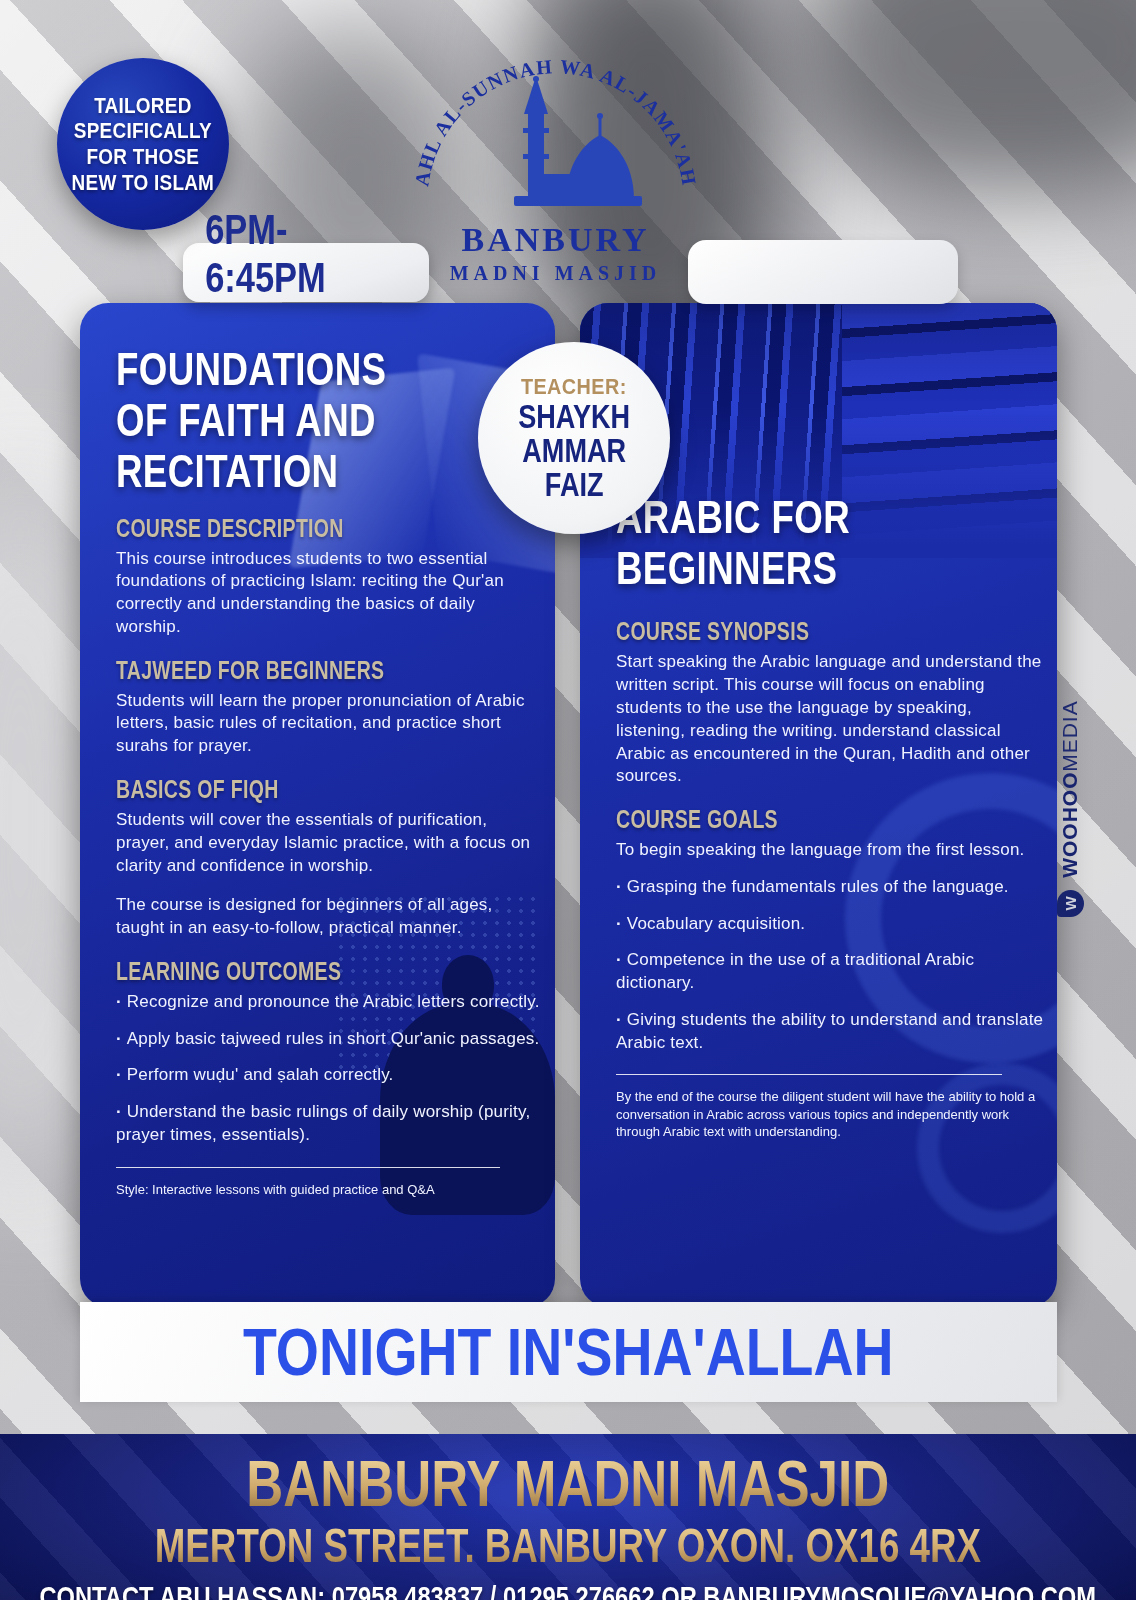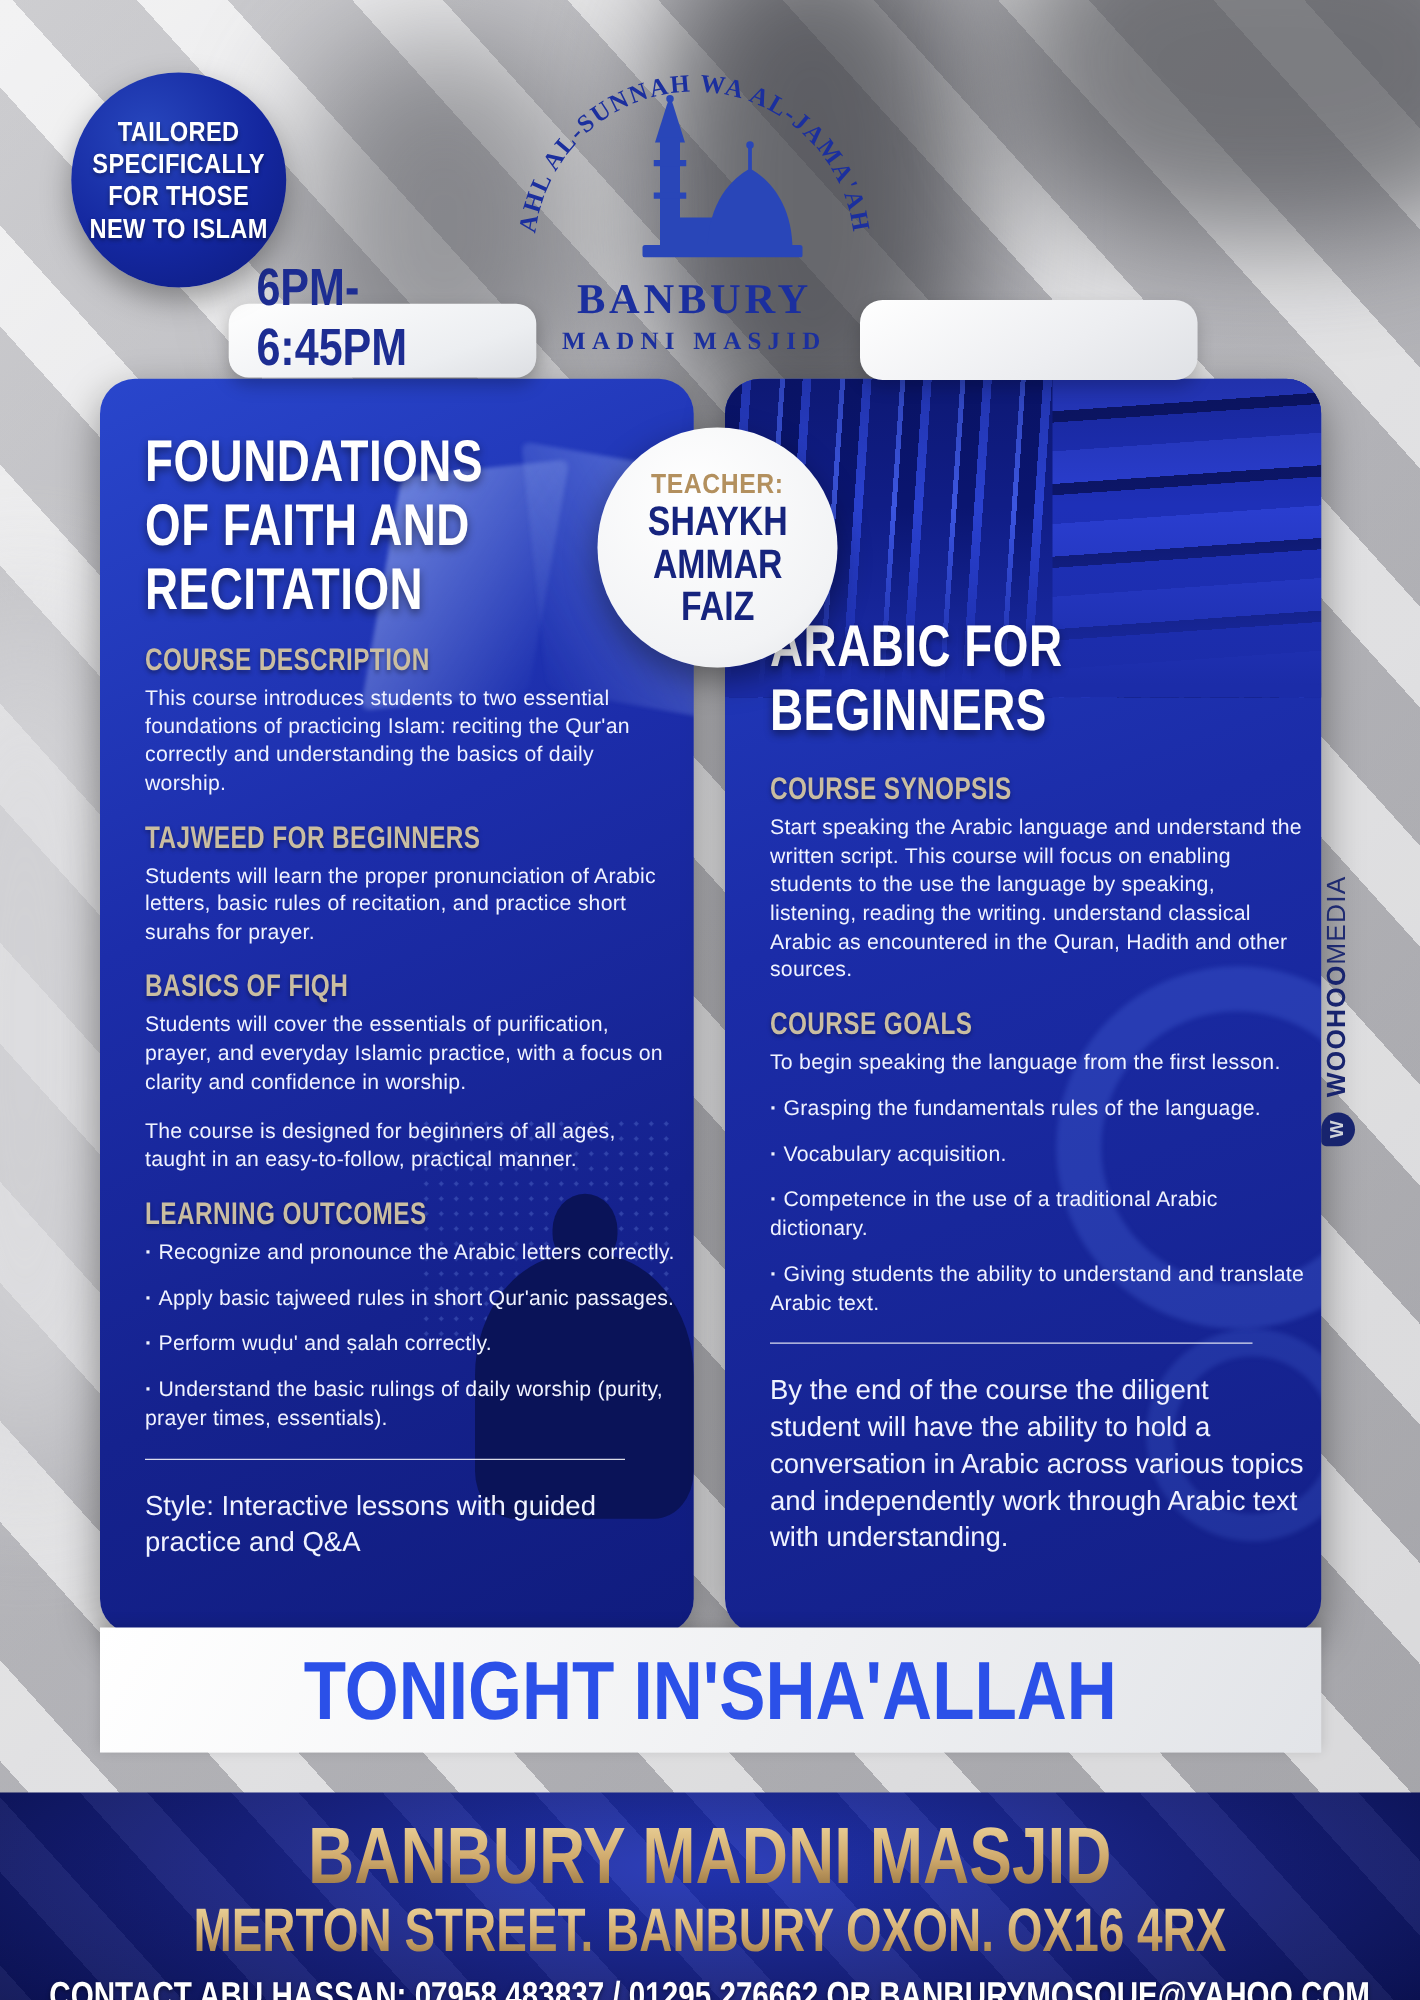--- a/index.html
+++ b/index.html
@@ -75,21 +75,21 @@
   .big-title{font-weight:bold;color:#fff;font-size:47px;line-height:1.09;text-shadow:0 3px 8px rgba(0,0,0,.45);}
   .big-title .tl{display:inline-block;transform:scaleX(.78);transform-origin:left center;white-space:nowrap;letter-spacing:.5px;}
   .sec-h{margin-top:17px;}
   .sec-h span{display:inline-block;font-weight:bold;color:#c9bda1;font-size:25px;letter-spacing:.4px;
     transform:scaleX(.78);transform-origin:left center;white-space:nowrap;text-shadow:0 2px 4px rgba(0,0,0,.35);}
   .body-t{margin:5px 0 0 0;font-size:17px;line-height:1.34;letter-spacing:.2px;color:#f0f3ff;}
   .bullet{position:relative;margin-top:14px;font-size:17px;line-height:1.34;letter-spacing:.2px;color:#f0f3ff;}
   .bullet::before{content:"· ";font-weight:bold;}
   .bullet.first{margin-top:5px;}
   .divider{margin-top:20px;border-top:1.5px solid rgba(255,255,255,.85);width:90%;}
-  .note{font-size:22px;line-height:1.34;color:#f0f3ff;}
+  .note{font-size:13px;line-height:1.34;color:#f0f3ff;}
 
   
   .teacher{position:absolute;left:478px;top:342px;width:192px;height:192px;border-radius:50%;z-index:7;
     background:radial-gradient(circle at 40% 30%,#ffffff 0%,#f2f3f5 70%,#e2e4e8 100%);
     box-shadow:0 10px 26px rgba(0,0,0,.4);display:flex;flex-direction:column;align-items:center;justify-content:center;text-align:center;}
   .teacher .t-label{font-weight:bold;color:#b3905e;font-size:22px;transform:scaleX(.9);letter-spacing:.5px;}
   .teacher .t-name{font-weight:bold;color:#16247e;font-size:33px;line-height:1.04;transform:scaleX(.82);}
 
   
   .tonight{position:absolute;left:80px;top:1302px;width:977px;height:100px;z-index:5;

